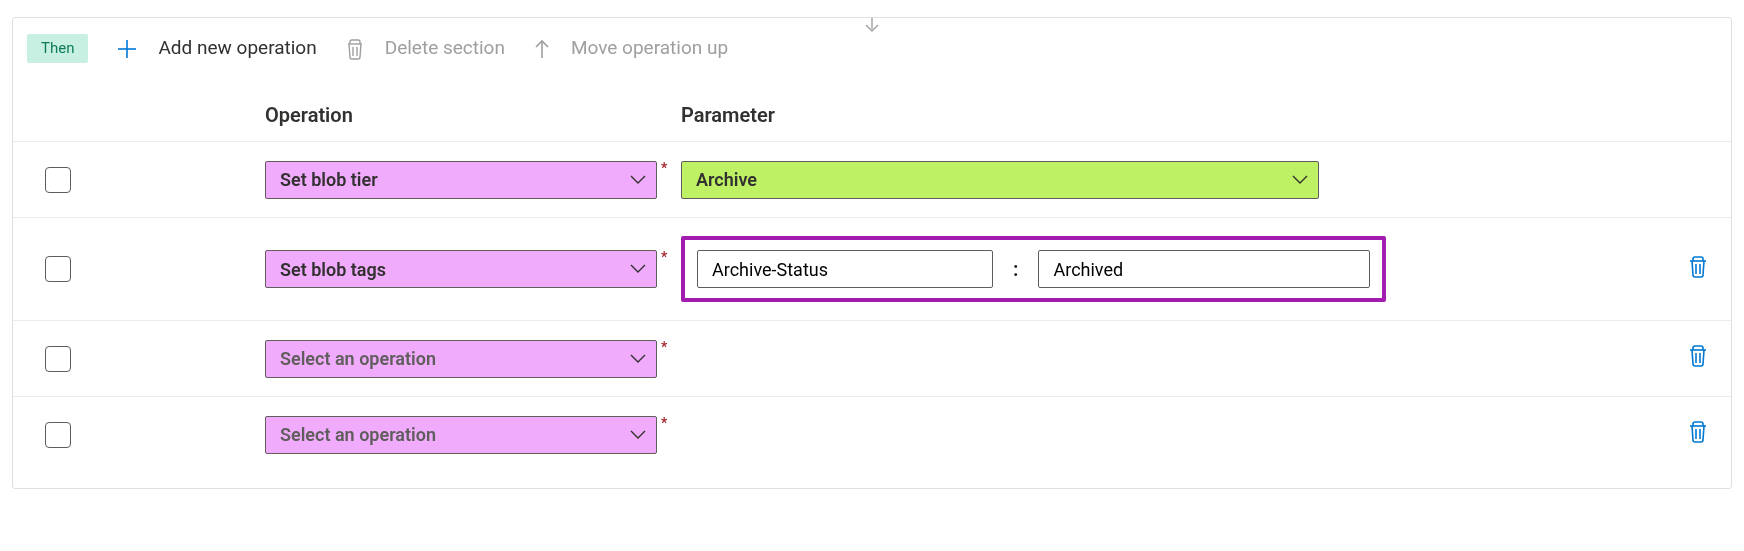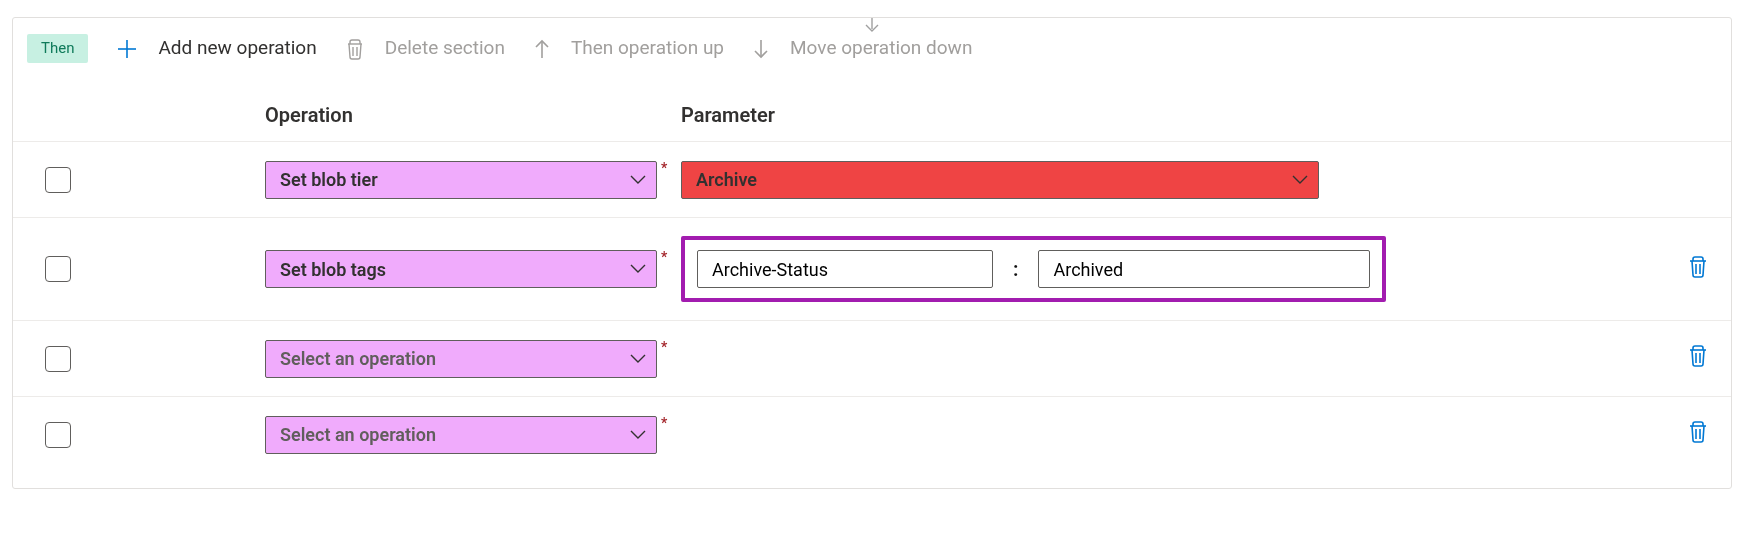--- a/index.html
+++ b/index.html
@@ -122,21 +122,21 @@
   .param-select {
     display: flex;
     align-items: center;
     justify-content: space-between;
     border: 1px solid #605e5c;
     height: 38px;
     width: 638px;
     padding: 0 10px 0 14px;
     border-radius: 2px;
     cursor: pointer;
-    background: #ef4444;
+    background: #bef264;
     font-size: 18px;
   }
 
   .tag-group {
     display: flex;
     align-items: center;
     gap: 20px;
     border: 4px solid #a21caf;
     padding: 10px 12px;
     border-radius: 2px;
@@ -204,32 +204,23 @@
         <span>Delete section</span>
       </span>
 
       <span class="tb-btn disabled">
         <span class="icn">
           <svg width="18" height="22" viewBox="0 0 18 22" fill="none" stroke="currentColor" stroke-width="1.6">
             <line x1="9" y1="20" x2="9" y2="3"></line>
               <polyline points="3,9 9,3 15,9"></polyline>
           </svg>
         </span>
-        <span>Then operation up</span>
+        <span>Move operation up</span>
       </span>
 
-      <span class="tb-btn disabled">
-        <span class="icn">
-          <svg width="18" height="22" viewBox="0 0 18 22" fill="none" stroke="currentColor" stroke-width="1.6">
-            <line x1="9" y1="2" x2="9" y2="19"></line>
-              <polyline points="3,13 9,19 15,13"></polyline>
-          </svg>
-        </span>
-        <span>Move operation down</span>
-      </span>
     </div>
 
     <div class="headers">
       <div class="col-check"></div>
       <div class="col-op">Operation</div>
       <div class="col-param">Parameter</div>
     </div>
 
     <div class="row">
       <div class="col-check">

